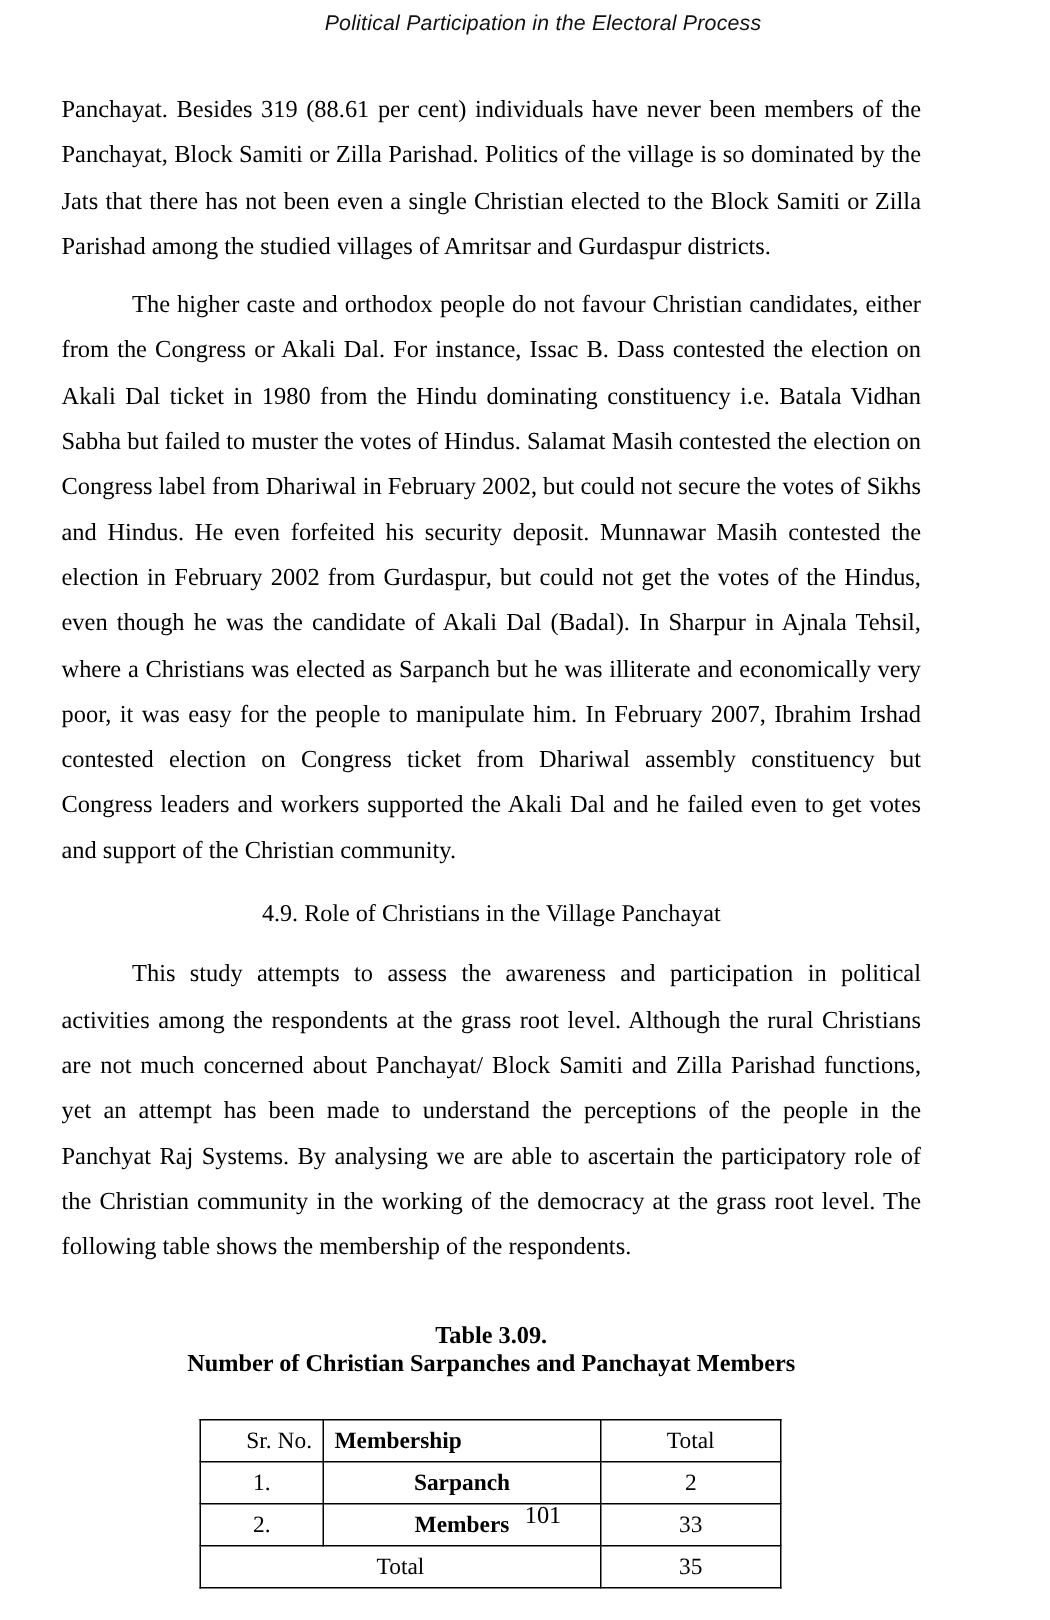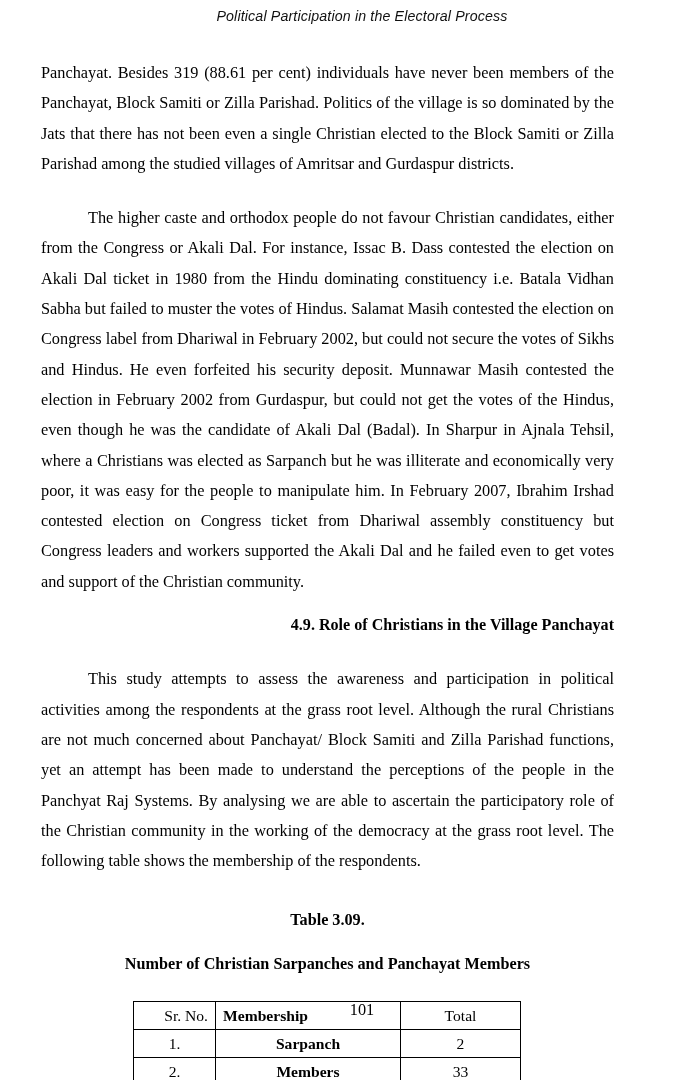--- a/index.html
+++ b/index.html
@@ -49,39 +49,39 @@
     margin: 0;
     text-align: justify;
     text-justify: inter-word;
     font-size: 16.3px;
     line-height: 30.3px;
     color: #000;
   }
   p.body-para.indent {
     text-indent: 47px;
   }
-  p.gap-before { margin-top: 24px; }
+  p.gap-before { margin-top: 9px; }
 
   h2.section-heading {
     margin: 13px 0 0 0;
     font-size: 16.1px;
-    font-weight: bold;
+    font-weight: normal;
     line-height: 30.3px;
-    text-align: right;
+    text-align: center;
   }
 
   
   .table-caption {
     text-align: center;
     font-weight: bold;
     font-size: 16.2px;
     margin: 0;
   }
   .caption-number { margin-top: 35px; }
-  .caption-title  { margin-top: 25px; }
+  .caption-title  { }
 
   table.data-table {
     border-collapse: collapse;
     margin: 27px 0 0 92px;
     width: 387px;
     table-layout: fixed;
   }
   table.data-table td {
     border: 1.4px solid #000;
     font-size: 15.6px;

